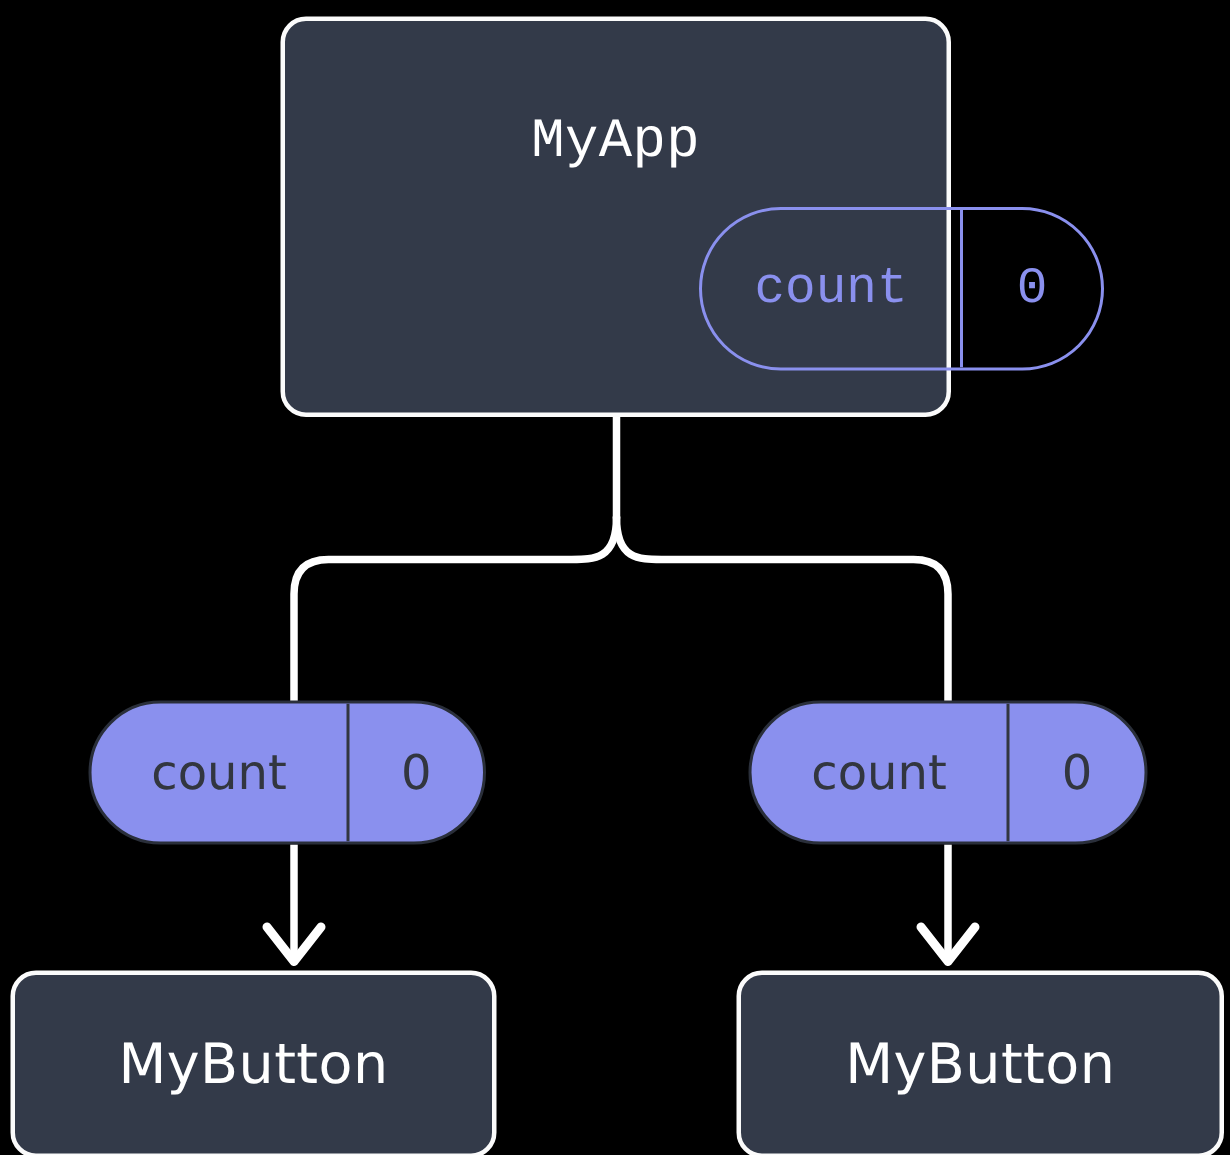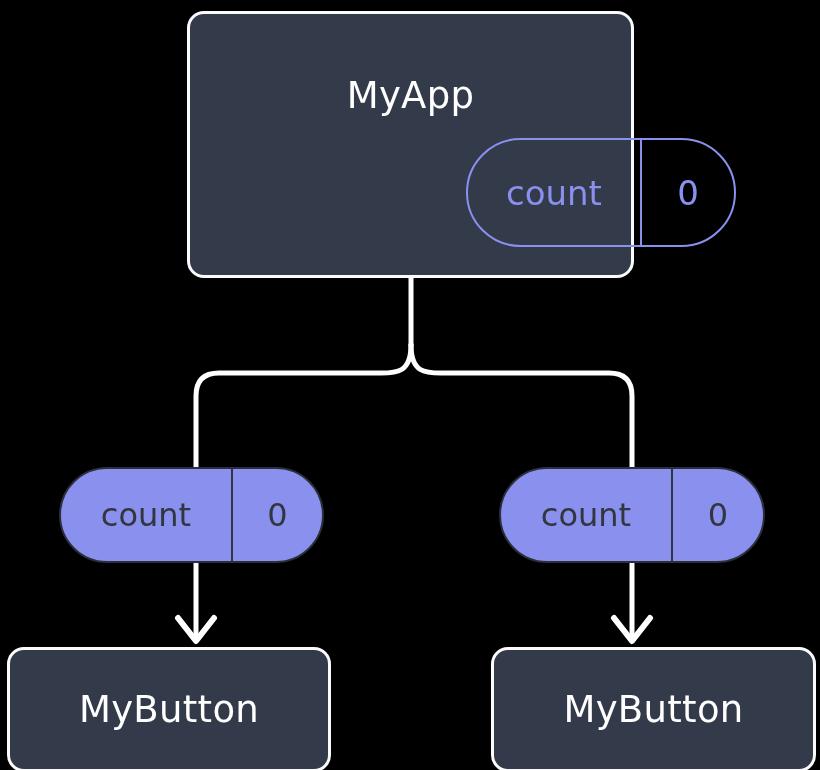--- a/index.html
+++ b/index.html
@@ -30,20 +30,21 @@
     background: #333a49;
     border: 3px solid #fbfbfb;
     border-radius: 17px;
     box-sizing: border-box;
   }
   #myapp-box {
     left: 187px;
     top: 11px;
     width: 447px;
     height: 267px;
+    font-family: Liberation Mono, monospace;
   }
   #mybutton-box-left {
     left: 7px;
     top: 647px;
     width: 324px;
     height: 125px;
   }
   #mybutton-box-right {
     left: 491px;
     top: 647px;

